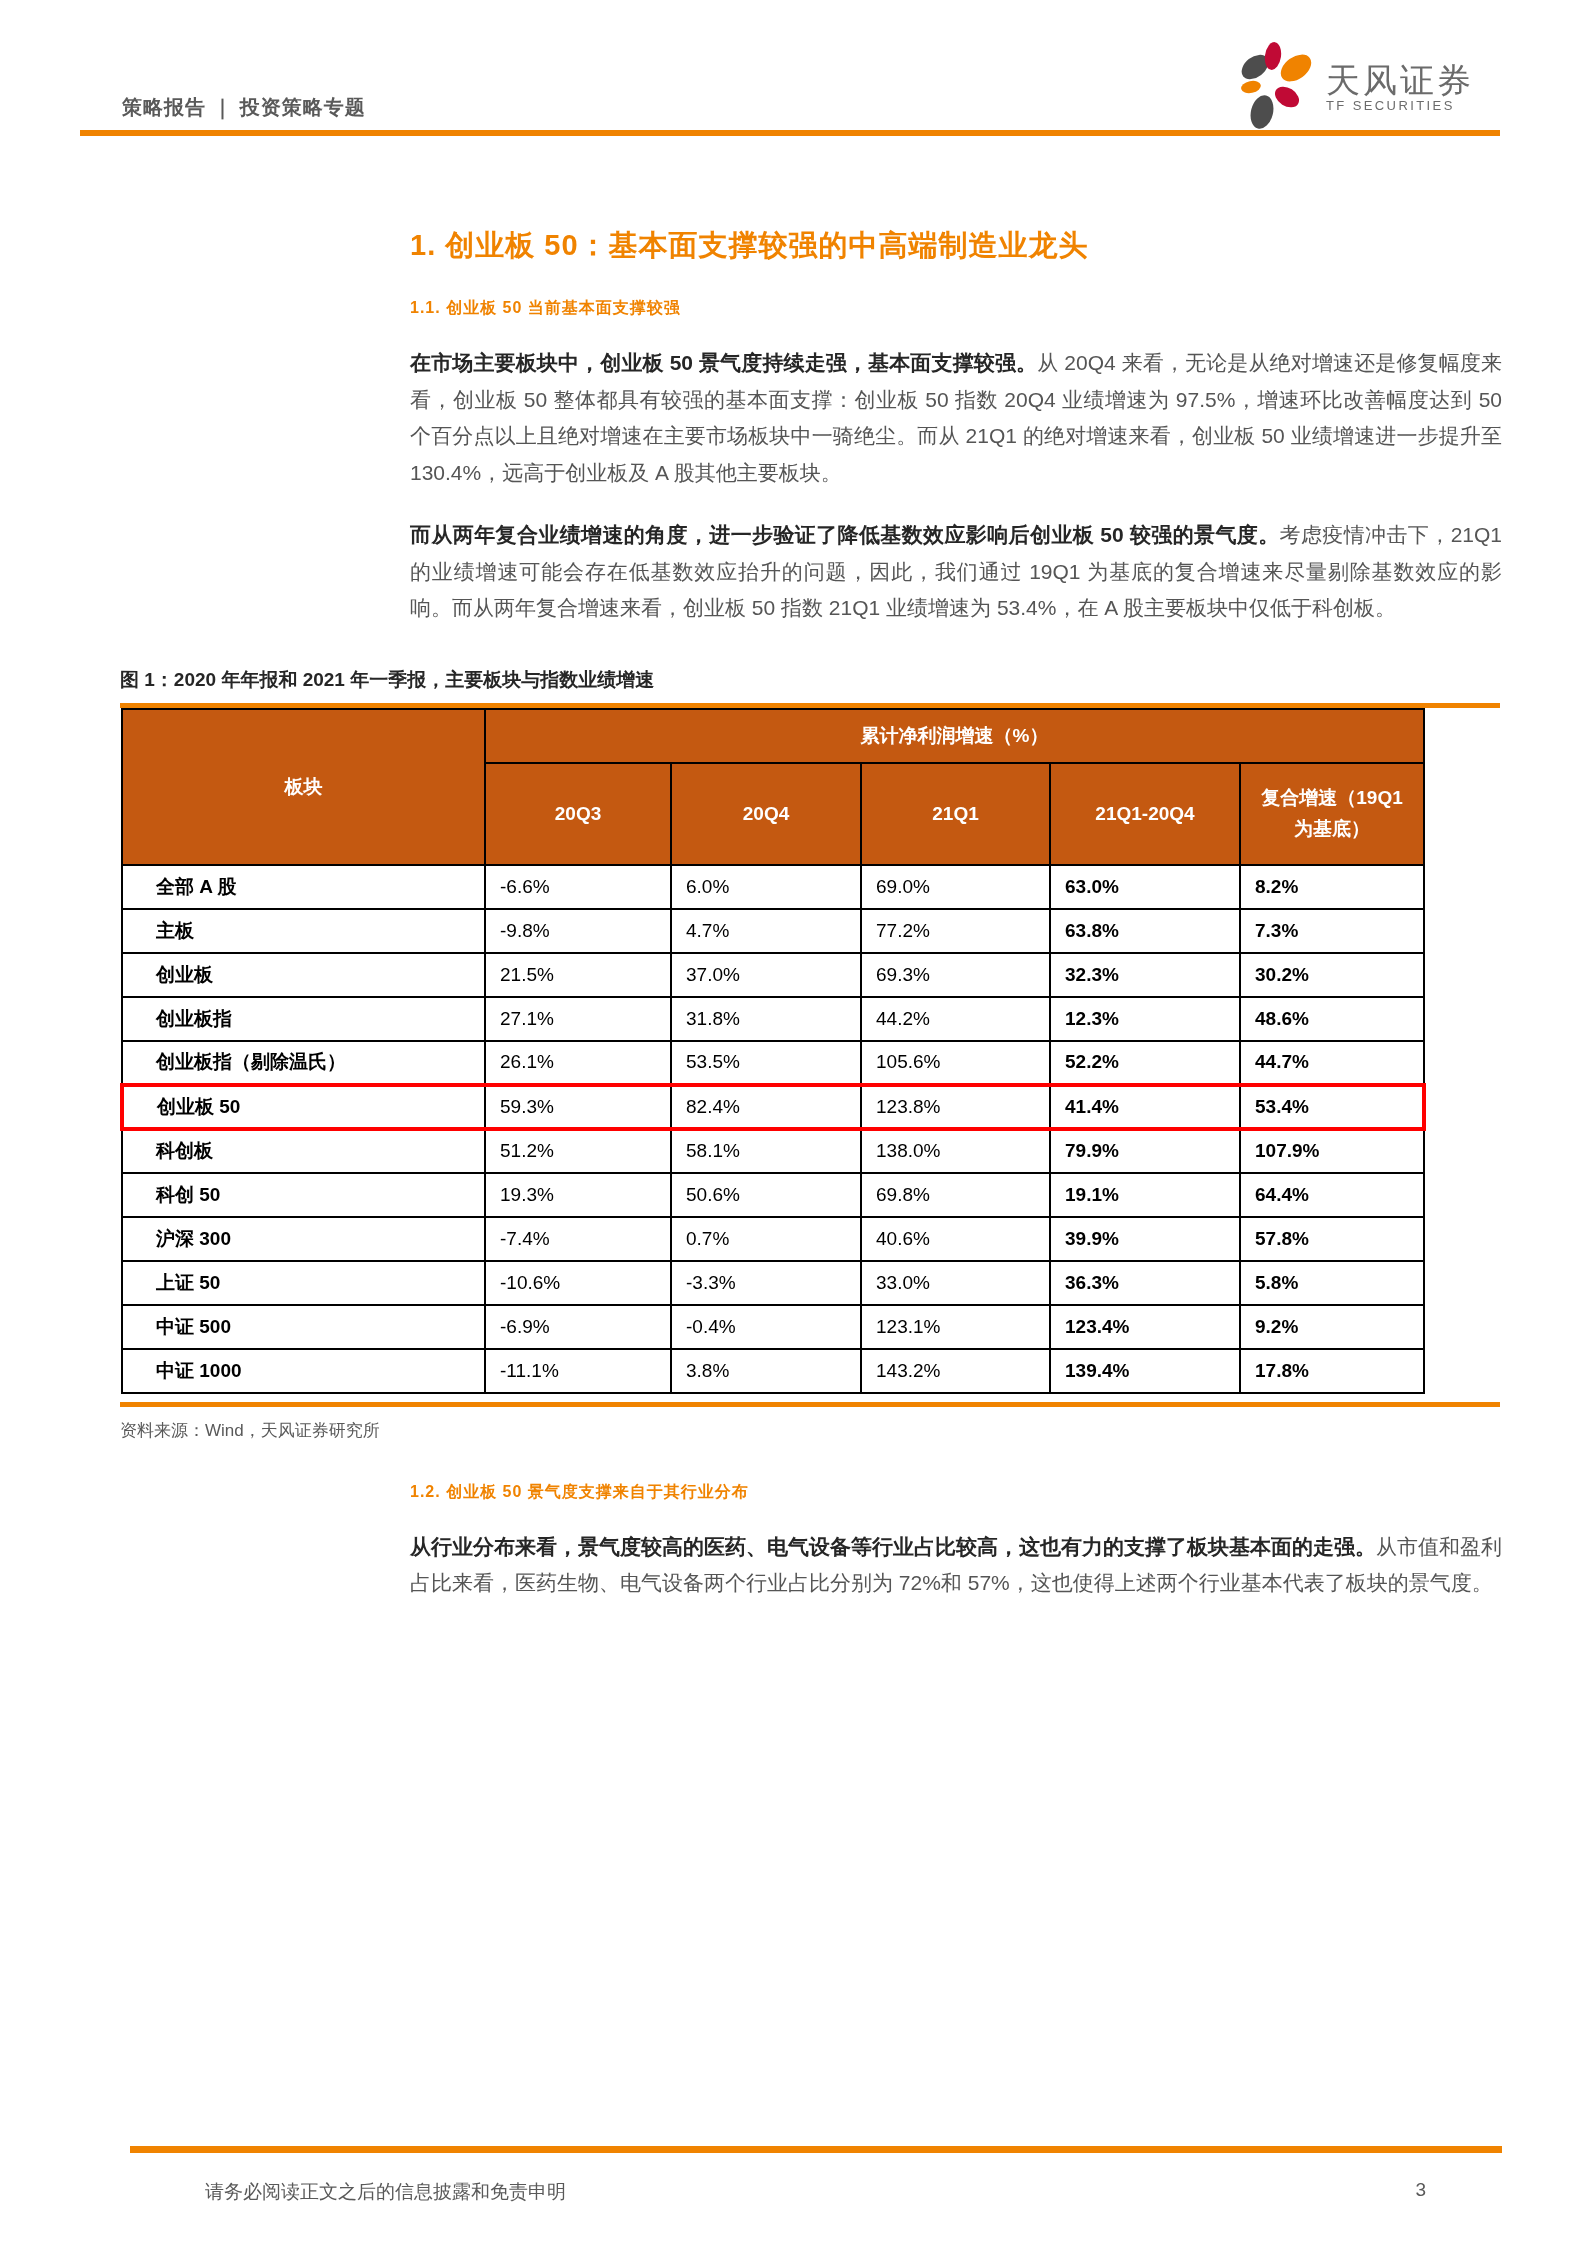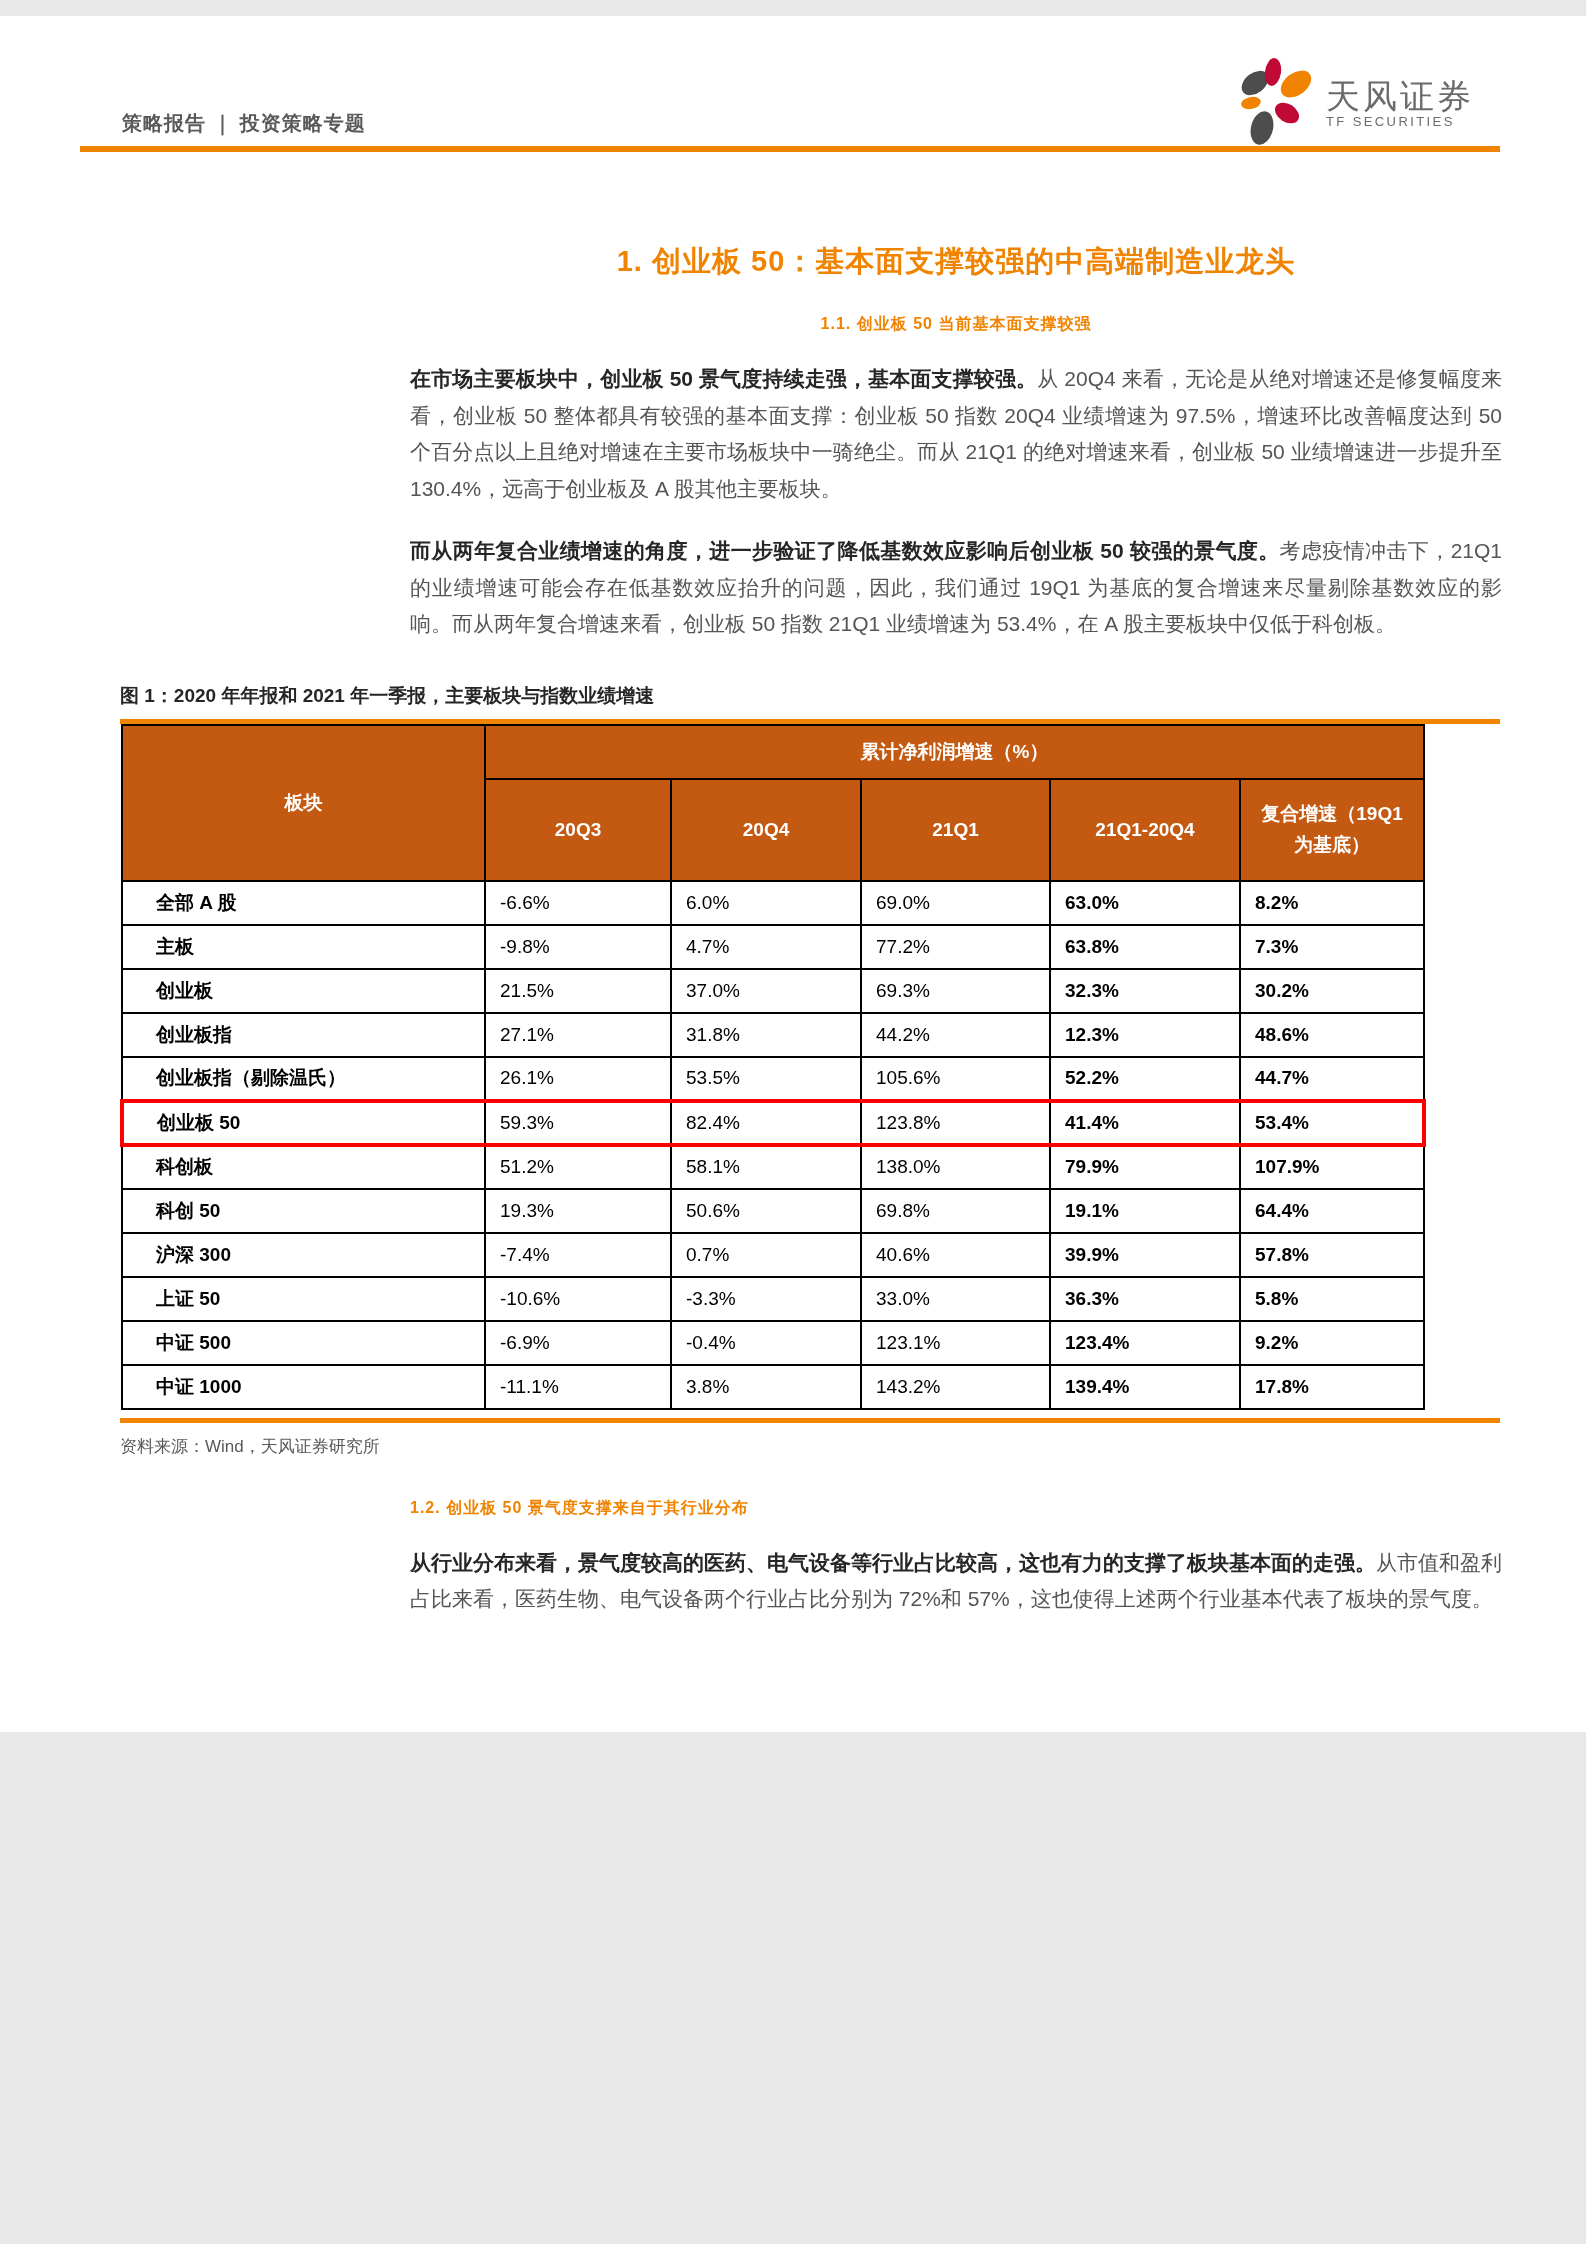--- a/index.html
+++ b/index.html
@@ -4,33 +4,33 @@
 <style>
   :root{
     --accent:#F08300; --th-bg:#C45911; --row-pink:#FBE5D6;
     --blue:#0070C0; --red:#FF0000; --hl:#FF0000;
     --text:#555555; --text-bold:#262626; --muted:#595959;
   }
   *{margin:0;padding:0;box-sizing:border-box;}
   html,body{background:#e8e8e8;}
   body{font-family:"Liberation Sans","DejaVu Sans",sans-serif;}
   .page{
-    position:relative;width:1586px;height:1716px;background:#ffffff;
-    margin:16px auto;overflow:hidden;
+    position:relative;width:1586px;height:2244px;background:#ffffff;
+    margin:0 auto;overflow:hidden;
   }
   
   .hdr{position:relative;height:138px;}
   .hdr-type{position:absolute;left:122px;top:94px;font-size:20px;font-weight:bold;color:var(--muted);letter-spacing:1px;}
   .hdr-rule{position:absolute;left:80px;top:130px;width:1420px;height:6px;background:var(--accent);}
   .logo{position:absolute;right:112px;top:42px;display:flex;align-items:center;gap:10px;z-index:2;}
   .brand-cn{font-size:34px;color:#6b6b6b;letter-spacing:3px;line-height:1.05;}
   .brand-en{font-size:13px;color:#6b6b6b;letter-spacing:2.4px;font-weight:normal;}
   
   main{padding:0 86px 0 120px;}
-  .indent{margin-left:290px;width:1092px;text-align:center;}
+  .indent{margin-left:290px;width:1092px;}
   h1{font-size:29px;color:var(--accent);font-weight:bold;margin-top:88px;letter-spacing:1px;}
   h2{font-size:16px;color:var(--accent);font-weight:bold;letter-spacing:1px;}
   .h2-1{margin-top:32px;}
   .h2-2{margin-top:40px;text-align:left;}
   p.body{font-size:21px;line-height:1.74;color:var(--text);text-align:justify;margin-top:26px;}
   p.body b{color:var(--text-bold);}
   
   .fig{margin-top:40px;}
   .fig-caption{font-size:19px;font-weight:bold;color:var(--text-bold);margin-bottom:10px;}
   .fig-rule{width:1380px;height:5px;background:var(--accent);}

